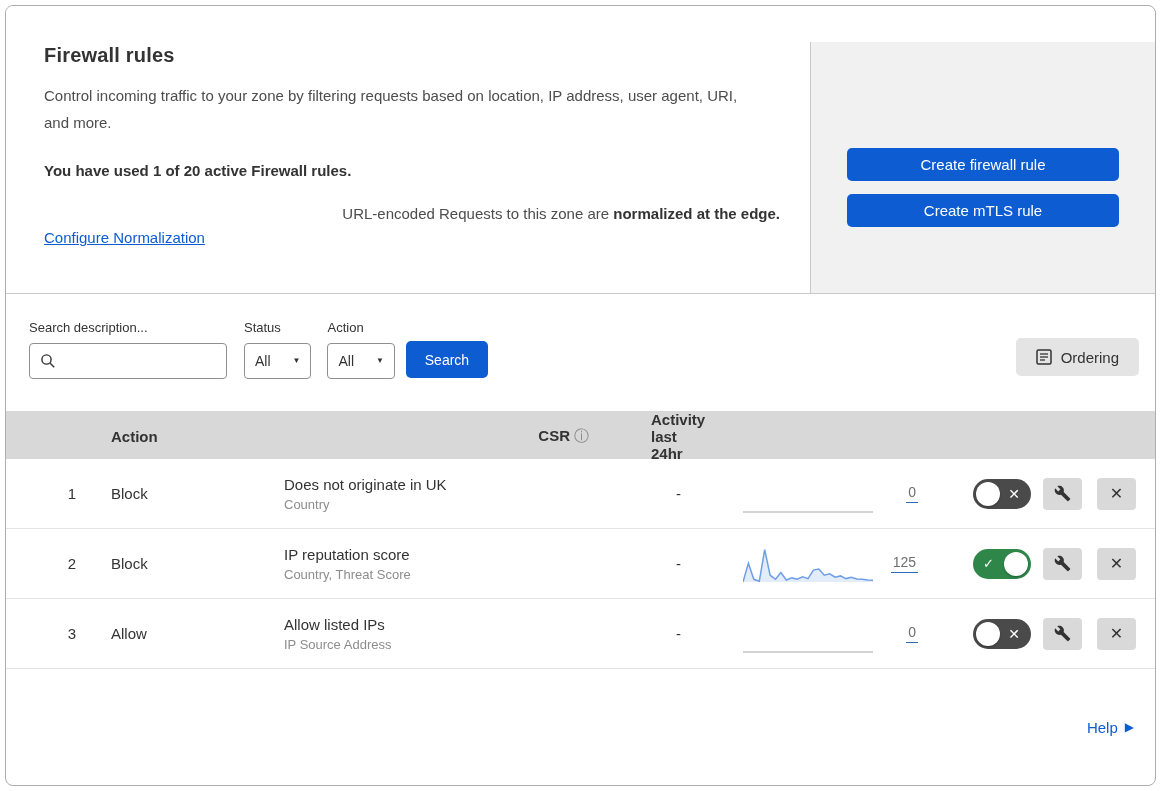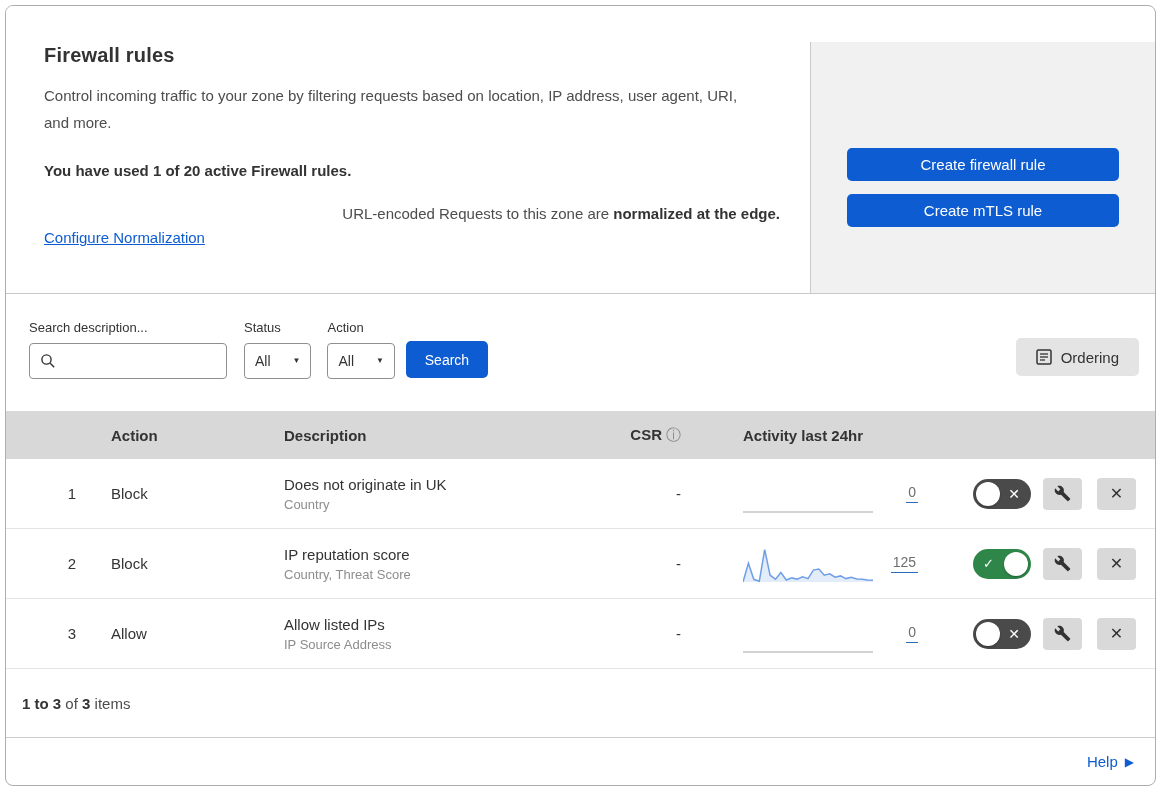--- a/index.html
+++ b/index.html
@@ -197,21 +197,20 @@
           <line x1="4" y1="11" x2="9" y2="11" stroke="#333" stroke-width="1.3"></line>
         </svg>
       </span>
       <span>Ordering</span>
     </button>
   </div>
 
   <div class="grid-row thead">
     <div class="col-num"></div>
     <div class="col-action">Action</div>
-    <div class="col-desc">Description</div>
     <div class="col-csr"><span>CSR</span><span class="info">ⓘ</span></div>
     <div class="col-activity">Activity last 24hr</div>
     <div class="col-controls"></div>
   </div>
 
   <div class="grid-row trow">
     <div class="col-num">1</div>
     <div class="col-action">Block</div>
     <div class="col-desc">
       <div class="rule-title">Does not originate in UK</div>
@@ -302,23 +301,20 @@
               <path fill="#333" d="M22.7 19l-9.1-9.1c.9-2.3.4-5-1.5-6.9-2-2-5-2.4-7.4-1.3L9 6 6 9 1.6 4.7C.4 7.1.9 10.1 2.9 12.1c1.9 1.9 4.6 2.4 6.9 1.5l9.1 9.1c.4.4 1 .4 1.4 0l2.3-2.3c.5-.4.5-1.1.1-1.4z"></path>
             </svg>
         </span>
       </button>
       <button class="icon-btn delete">
         <span>✕</span>
       </button>
     </div>
   </div>
 
-  <div class="table-footer">
-    <span><b>1 to 3</b><span> of </span><b>3</b><span> items</span></span>
-  </div>
 
   <div class="help-bar">
     <a class="help-link">
       <span>Help</span>
       <span class="help-arrow">▶</span>
     </a>
   </div>
 
 </div>
 

